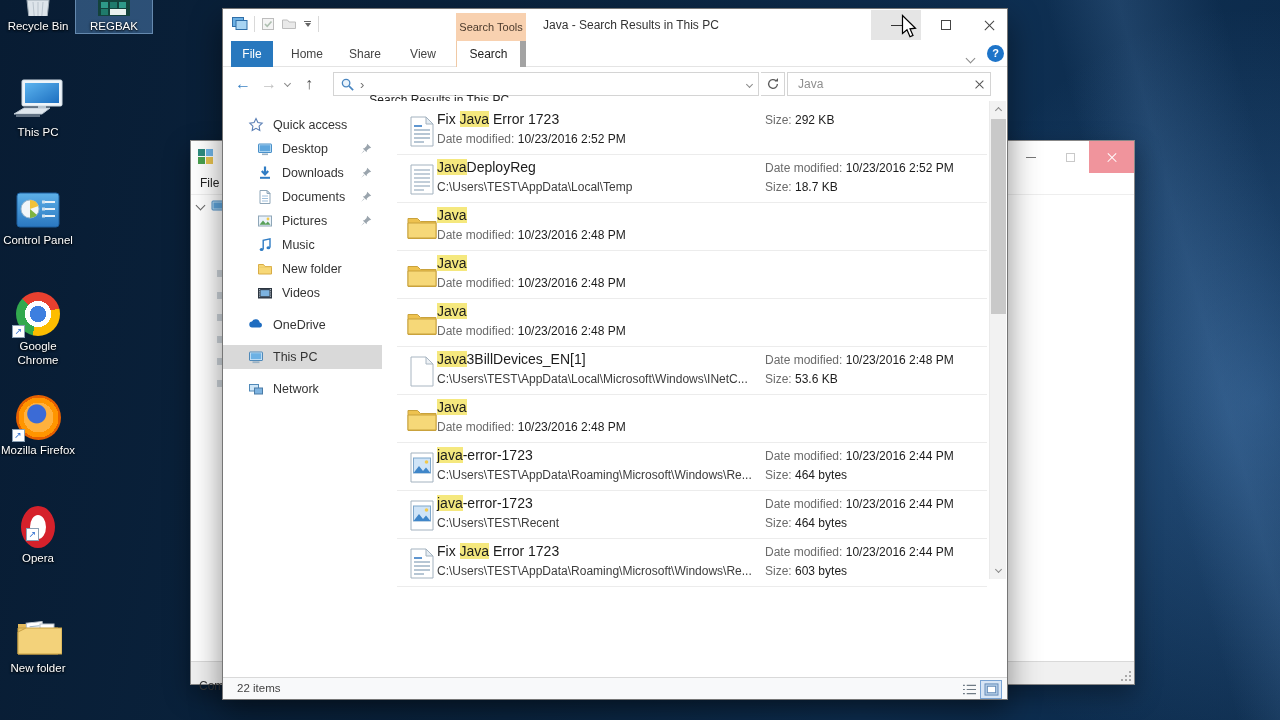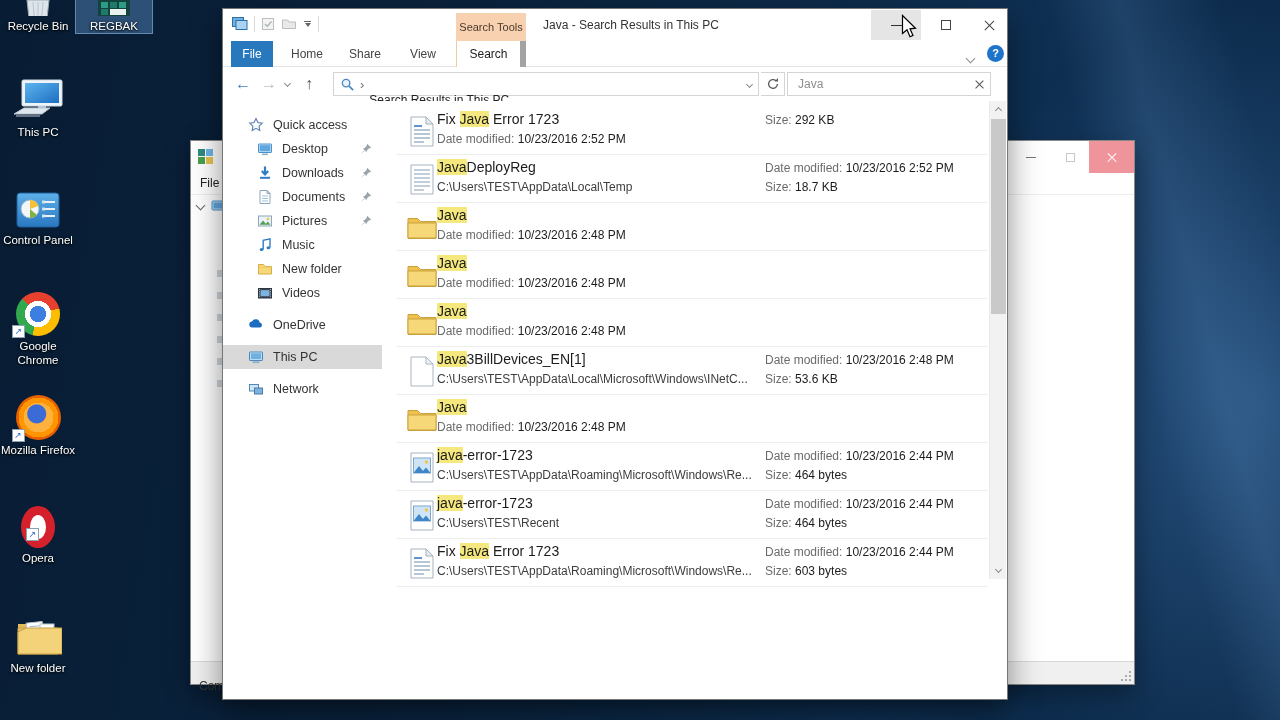--- a/index.html
+++ b/index.html
@@ -623,19 +623,35 @@
     <div class="vscroll">
       <span class="varrow" style="top:0">
           <span class="chev" style="transform:rotate(-135deg);margin-top:3px"></span>
         </span>
       <span class="vthumb" style="top:18px;height:195px"></span>
       <span class="varrow" style="bottom:0">
           <span class="chev" style="transform:rotate(45deg);margin-bottom:3px"></span>
         </span>
     </div>
 
+    <div class="estatus">
+      <span class="cnt">22 items</span>
+      <span class="viewbtn" style="left:736px">
+        <svg width="15" height="13" viewBox="0 0 16 14">
+          <g stroke="#6f7b85" stroke-width="1.2">
+              <path d="M1 2.5h2M5 2.5h10M1 7h2M5 7h10M1 11.5h2M5 11.5h10"></path>
+            </g>
+        </svg>
+      </span>
+      <span class="viewbtn sel" style="left:758px">
+        <svg width="15" height="13" viewBox="0 0 16 14">
+          <rect x="1" y="1" width="14" height="12" fill="#b7cfe8" stroke="#5f87b5"></rect>
+          <rect x="3.5" y="3.5" width="9" height="7" fill="#fff" stroke="#5f87b5"></rect>
+        </svg>
+      </span>
+    </div>
   </div>
 
   <svg id="cursor" width="18" height="26" viewBox="0 0 18 26">
     <path d="M1.5 1.5 L1.5 19.5 L6 15.8 L9 22.8 L12 21.4 L9 14.8 L14.5 14.2 Z" fill="#fff" stroke="#000" stroke-width="1.2"></path>
   </svg>
 
 </div>
 
 </body></html>

